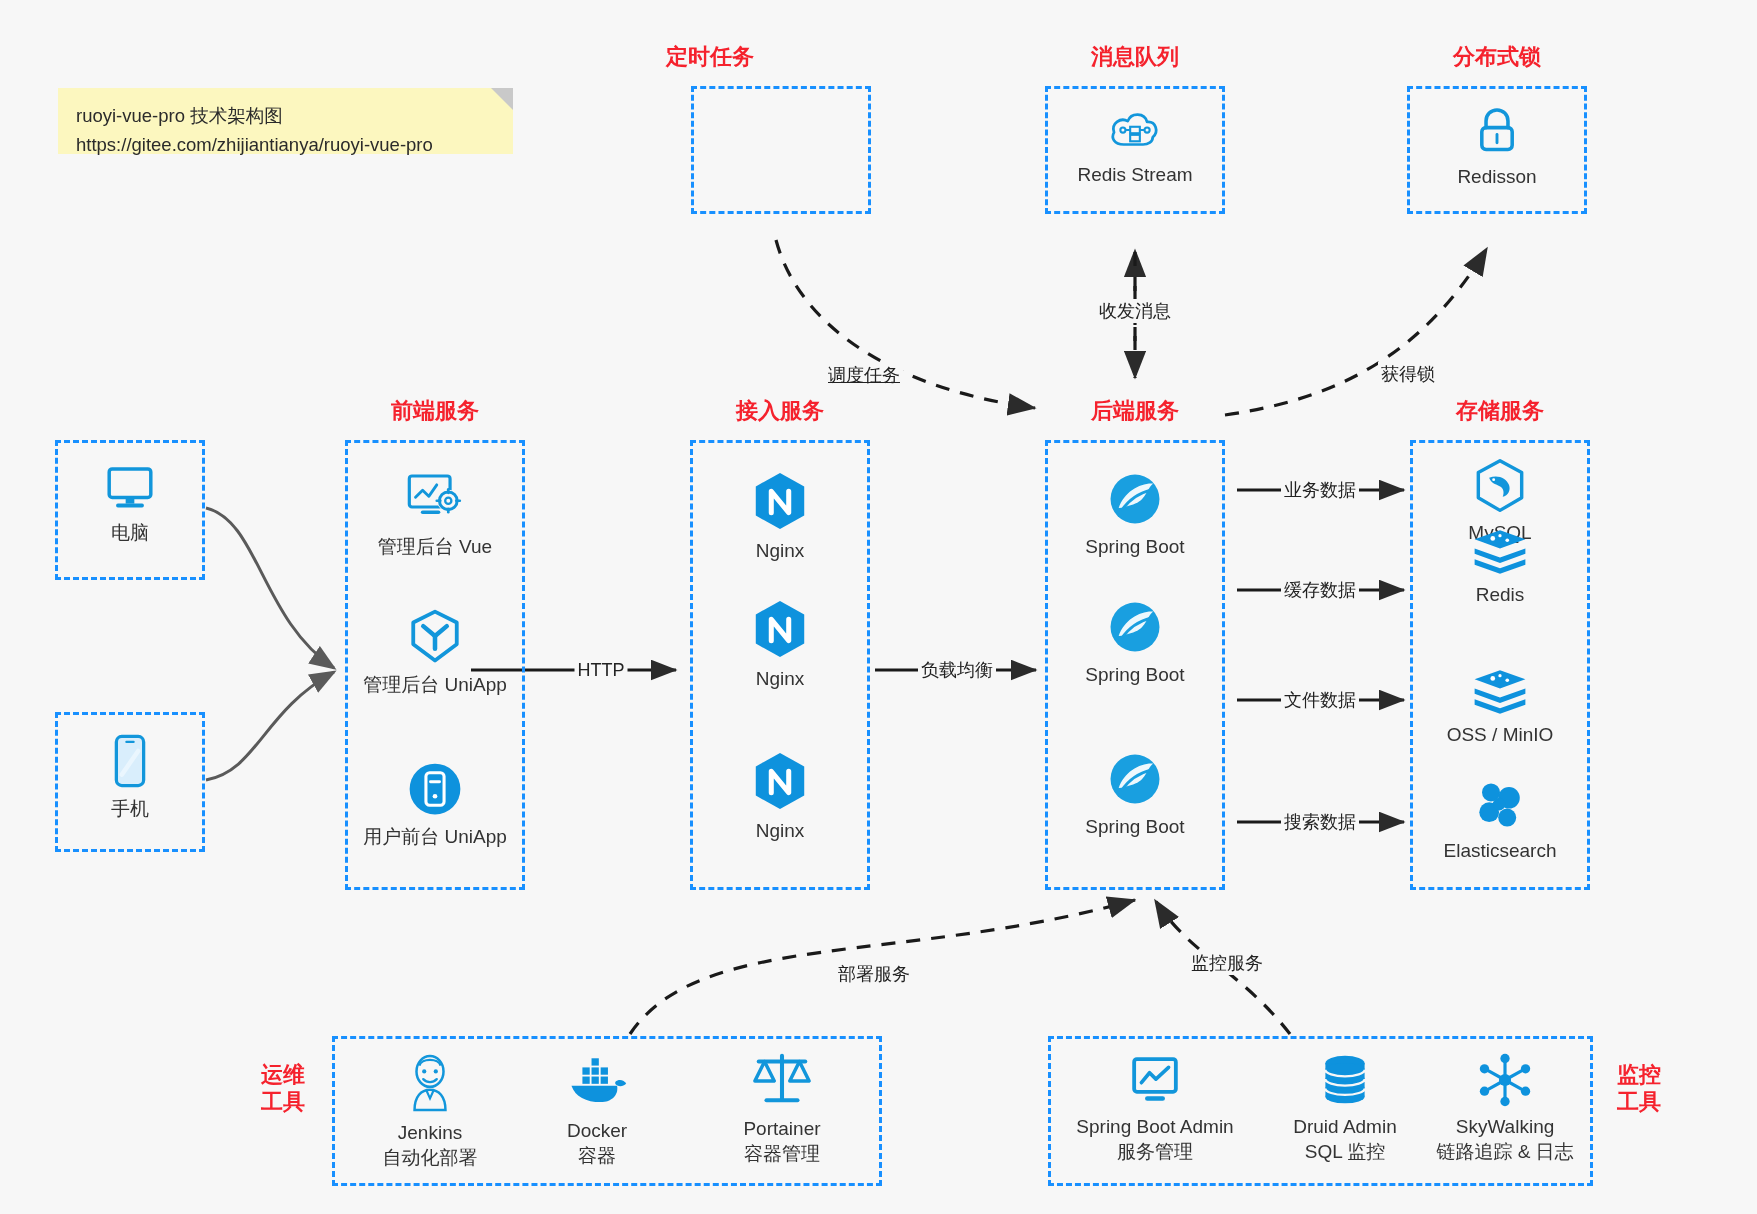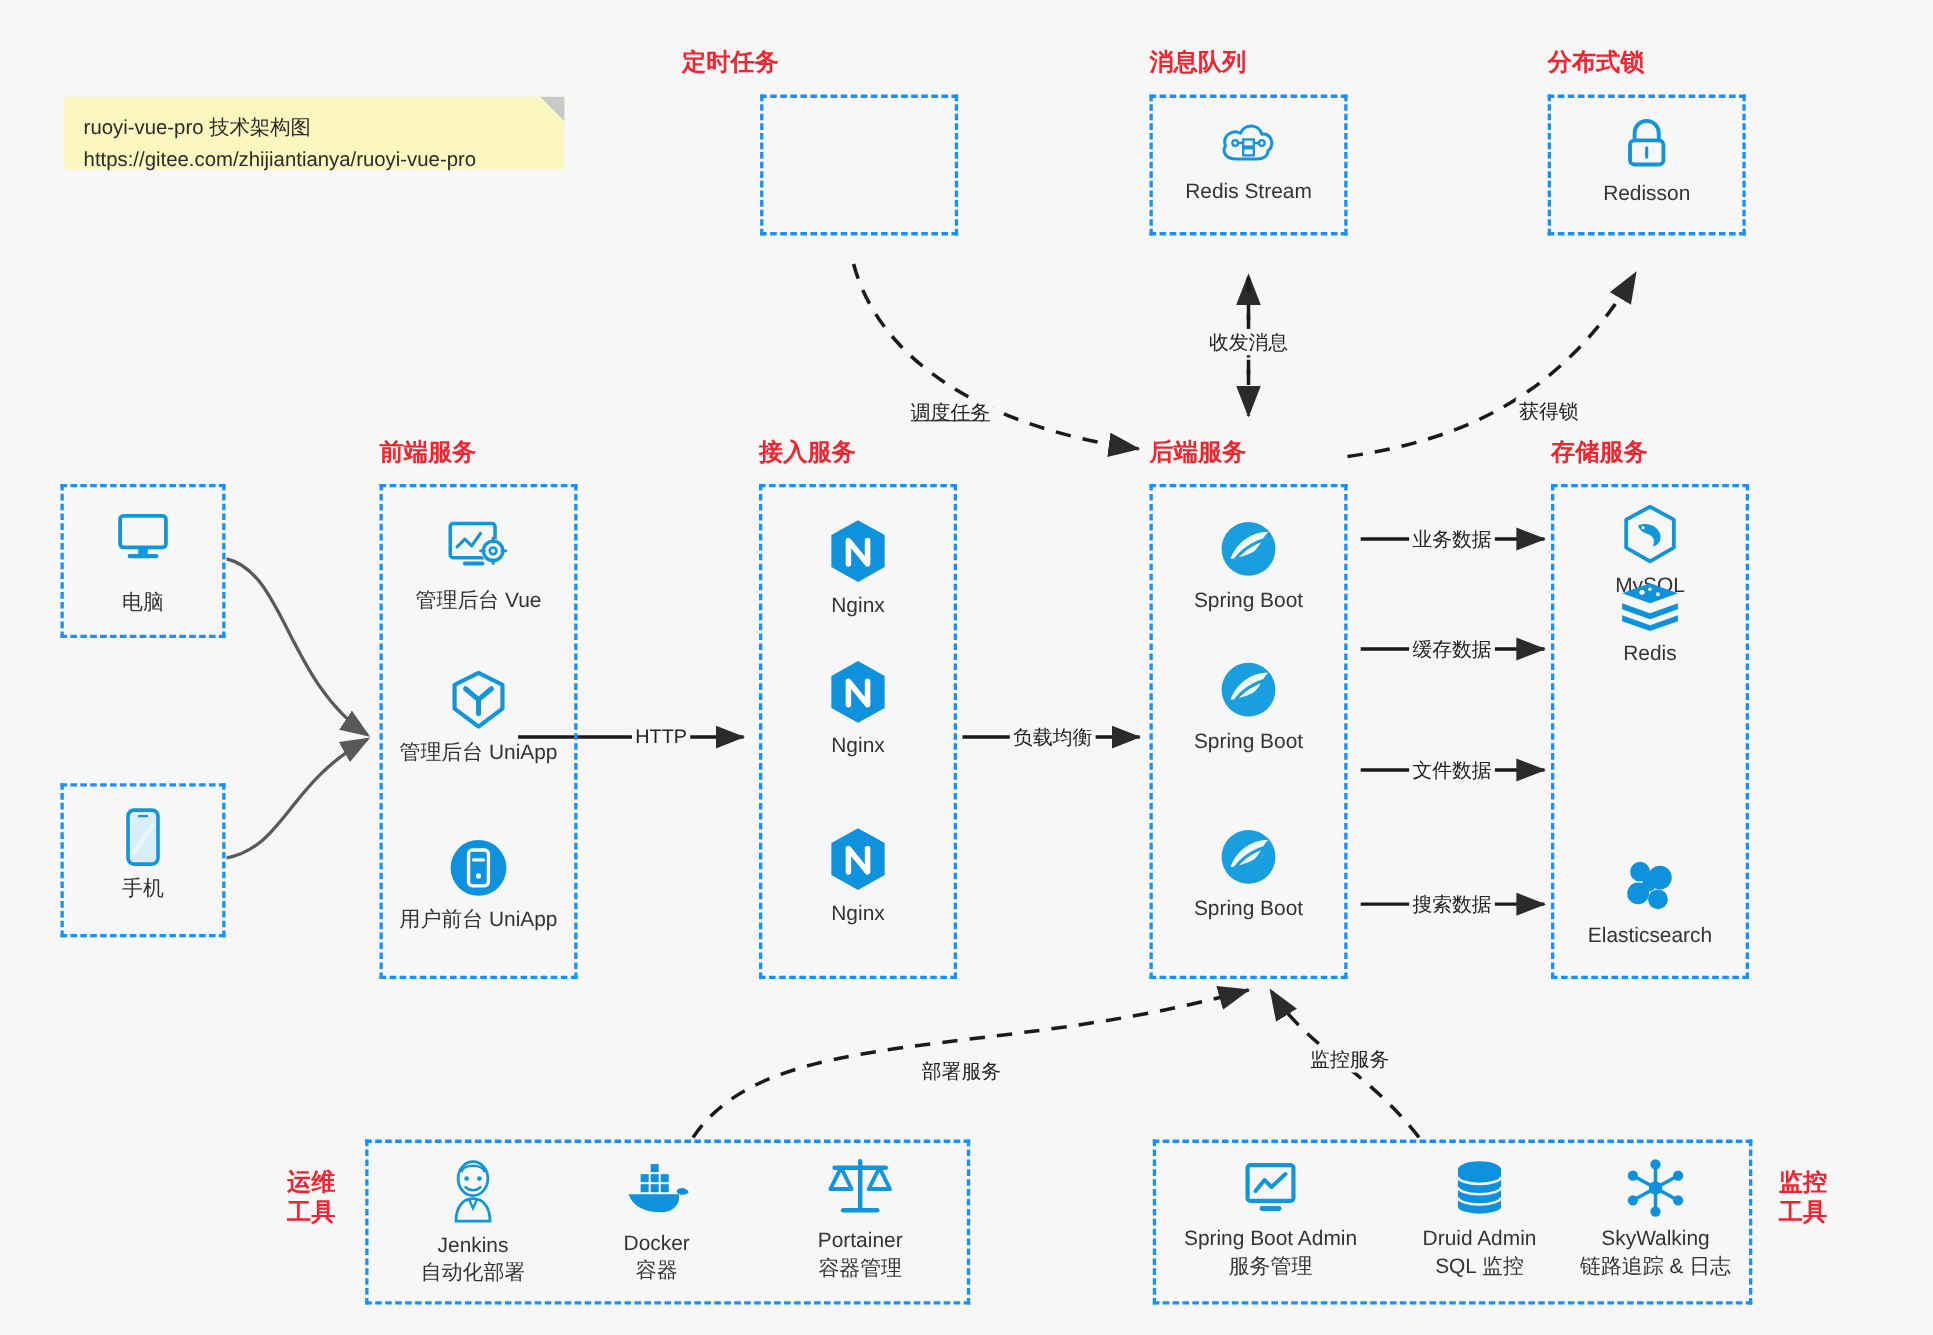--- a/index.html
+++ b/index.html
@@ -47,21 +47,21 @@
     position: absolute;
     box-sizing: border-box;
     border: 3px dashed #1890ff;
     background: transparent;
   }
   .gtitle {
     position: absolute;
     color: #f5222d;
     font-weight: bold;
     font-size: 22px;
-    text-align: left;
+    text-align: center;
     white-space: pre-line;
     line-height: 1.22;
   }
 
   
   .node {
     position: absolute;
     display: flex;
     flex-direction: column;
     align-items: center;
@@ -171,21 +171,21 @@
       <svg width="52" height="54" viewBox="0 0 60 64">
         <path d="M17 28 L17 20 A13 13 0 0 1 43 20 L43 28" fill="none" stroke="#1296db" stroke-width="4.2" stroke-linecap="round"></path>
         <rect x="12" y="28" width="36" height="26" rx="5" fill="none" stroke="#1296db" stroke-width="4.2"></rect>
         <line x1="30" y1="36" x2="30" y2="46" stroke="#1296db" stroke-width="3.4" stroke-linecap="round"></line>
       </svg>
     </span>
     <span class="lbl">Redisson</span>
   </div>
 
   <div class="gbox" style="left:55px; top:440px; width:150px; height:140px;"></div>
-  <div class="node" style="left:55px; top:462px; width:150px;gap:16px;">
+  <div class="node" style="left:55px; top:462px; width:150px;">
     <span class="ico">
       <svg width="56" height="52" viewBox="0 0 64 60">
         <rect x="8" y="8" width="48" height="33" rx="3.5" fill="none" stroke="#1296db" stroke-width="4"></rect>
         <rect x="27" y="41" width="10" height="7" fill="#1296db"></rect>
         <rect x="16" y="48" width="32" height="4.5" rx="2" fill="#1296db"></rect>
       </svg>
     </span>
     <span class="lbl">电脑</span>
   </div>
 
@@ -337,20 +337,33 @@
         <path d="M4 22 L32 32 L60 22 L60 28 L32 38 L4 28 Z" fill="#0e92dd"></path>
         <path d="M4 34 L32 44 L60 34 L60 40 L32 50 L4 40 Z" fill="#0e92dd"></path>
         <circle cx="24" cy="11" r="2.6" fill="#ffffff"></circle>
         <circle cx="40" cy="13" r="2" fill="#ffffff"></circle>
         <circle cx="32" cy="8" r="1.8" fill="#ffffff"></circle>
       </svg>
     </span>
     <span class="lbl">Redis</span>
   </div>
 
+  <div class="node" style="left:1400px; top:668px; width:200px;">
+    <span class="ico">
+      <svg width="58" height="48" viewBox="0 0 64 52">
+        <path d="M32 2 L60 12 L32 22 L4 12 Z" fill="#0e92dd"></path>
+        <path d="M4 22 L32 32 L60 22 L60 28 L32 38 L4 28 Z" fill="#0e92dd"></path>
+        <path d="M4 34 L32 44 L60 34 L60 40 L32 50 L4 40 Z" fill="#0e92dd"></path>
+        <circle cx="24" cy="11" r="2.6" fill="#ffffff"></circle>
+        <circle cx="40" cy="13" r="2" fill="#ffffff"></circle>
+        <circle cx="32" cy="8" r="1.8" fill="#ffffff"></circle>
+      </svg>
+    </span>
+    <span class="lbl">OSS / MinIO</span>
+  </div>
 
   <div class="node" style="left:1400px; top:778px; width:200px;">
     <span class="ico">
       <svg width="54" height="54" viewBox="0 0 60 60">
         <circle cx="20" cy="16" r="10" fill="#0e92dd"></circle>
         <circle cx="40" cy="22" r="12" fill="#0e92dd"></circle>
         <circle cx="18" cy="38" r="11" fill="#0e92dd"></circle>
         <circle cx="38" cy="44" r="10" fill="#0e92dd"></circle>
         <circle cx="29" cy="29" r="7" fill="#0e92dd"></circle>
       </svg>

